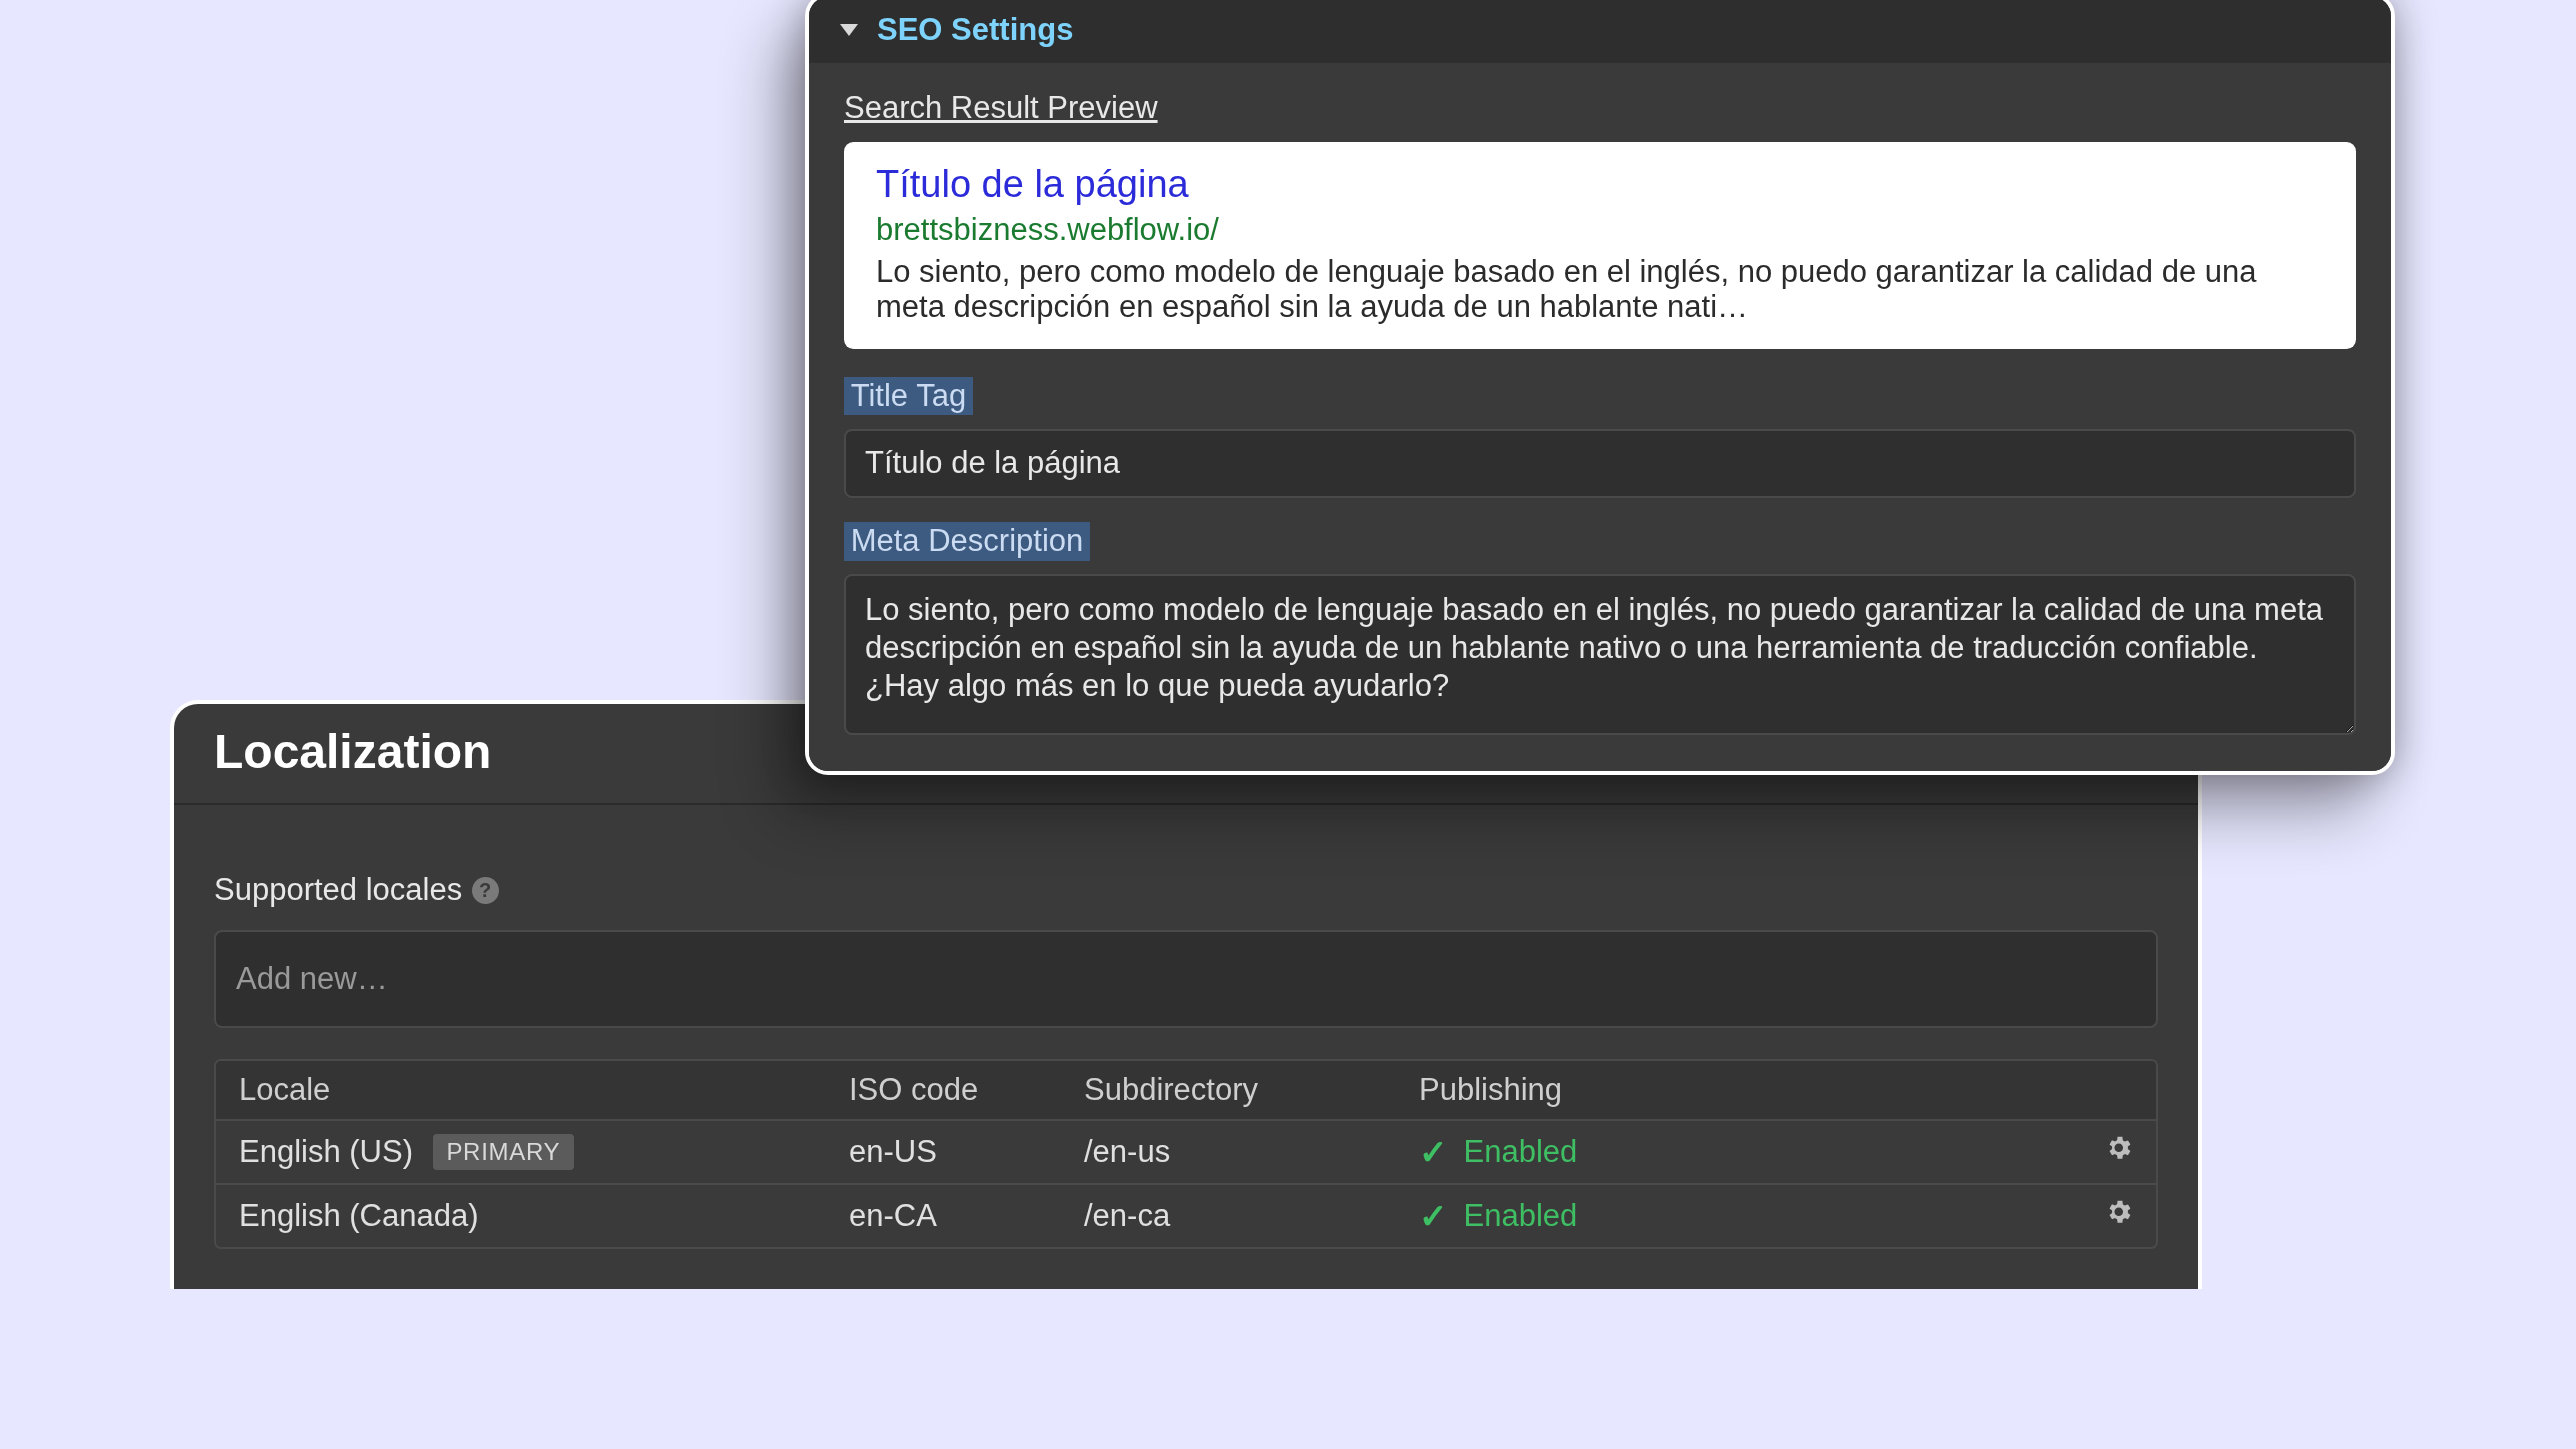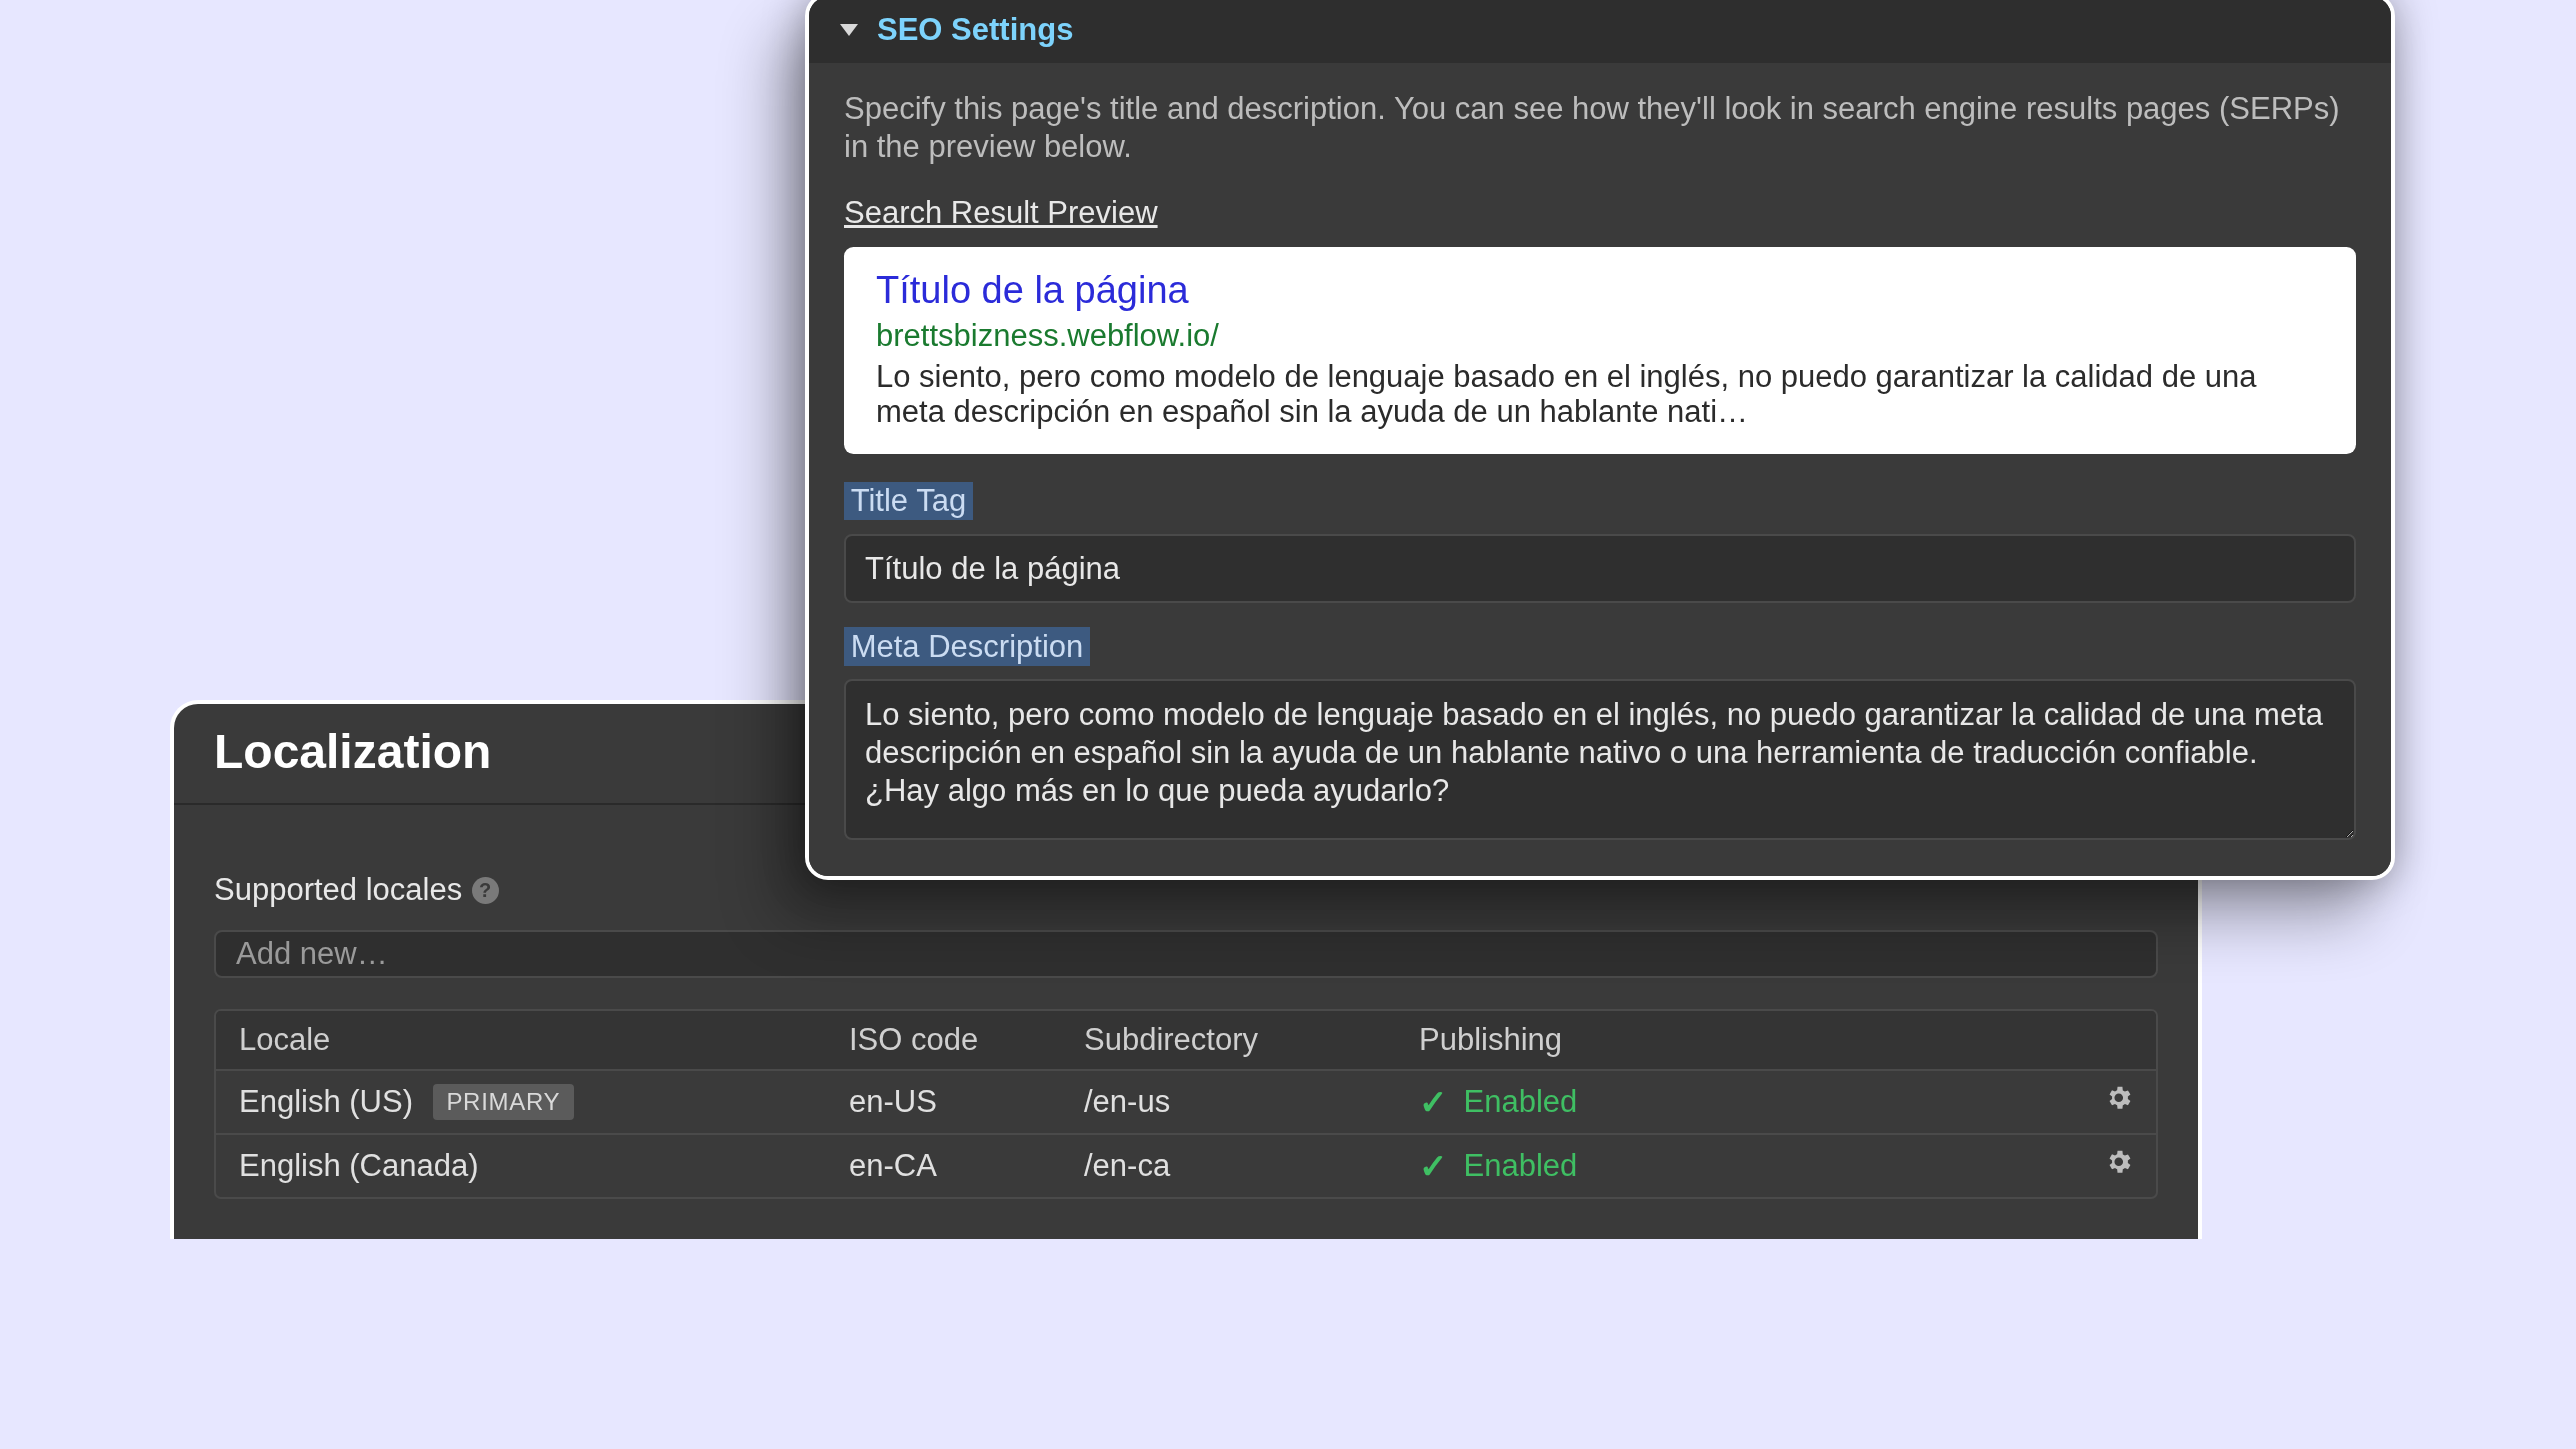--- a/index.html
+++ b/index.html
@@ -139,21 +139,21 @@
 }
 .loc-section-label { color:#e8e8e8; font-size:31px; }
 .help-circle{
   width:27px;height:27px;border-radius:50%;
   background:#7a7a7a;display:inline-flex;align-items:center;justify-content:center;
   color:#3a3a3a;font-size:20px;font-weight:700;
 }
 .add-input{
   width:100%;
   background:#2f2f2f;border:2px solid #4a4a4a;border-radius:8px;
-  color:#e8e8e8;font-size:31px;padding:4px 20px;font-family:inherit;
+  color:#e8e8e8;font-size:31px;padding:29px 20px;font-family:inherit;
   margin-bottom:31px;
 }
 .add-input::placeholder{color:#9a9a9a;}
 
 .loc-table{
   width:100%;
   border:2px solid #4a4a4a;border-radius:6.7px;overflow:hidden;
 }
 .loc-row{
   display:grid;
@@ -252,21 +252,20 @@
     </div>
   </div>
 </div>
 
 <div class="seo-panel-outer">
   <div class="seo-header">
     <span class="chevron-down"></span>
     <span class="seo-header-title">SEO Settings</span>
   </div>
   <div class="seo-body">
-    <p class="seo-help">Specify this page's title and description. You can see how they'll look in search engine results pages (SERPs) in the preview below.</p>
     <div class="seo-sublabel">Search Result Preview</div>
 
     <div class="serp-preview">
       <div class="serp-title">Título de la página</div>
       <div class="serp-url">brettsbizness.webflow.io/</div>
       <div class="serp-desc">Lo siento, pero como modelo de lenguaje basado en el inglés, no puedo garantizar la calidad de una meta descripción en español sin la ayuda de un hablante nati…</div>
     </div>
 
     <div class="field-label">Title Tag</div>
     <input class="text-input" type="text" value="Título de la página" style="">

